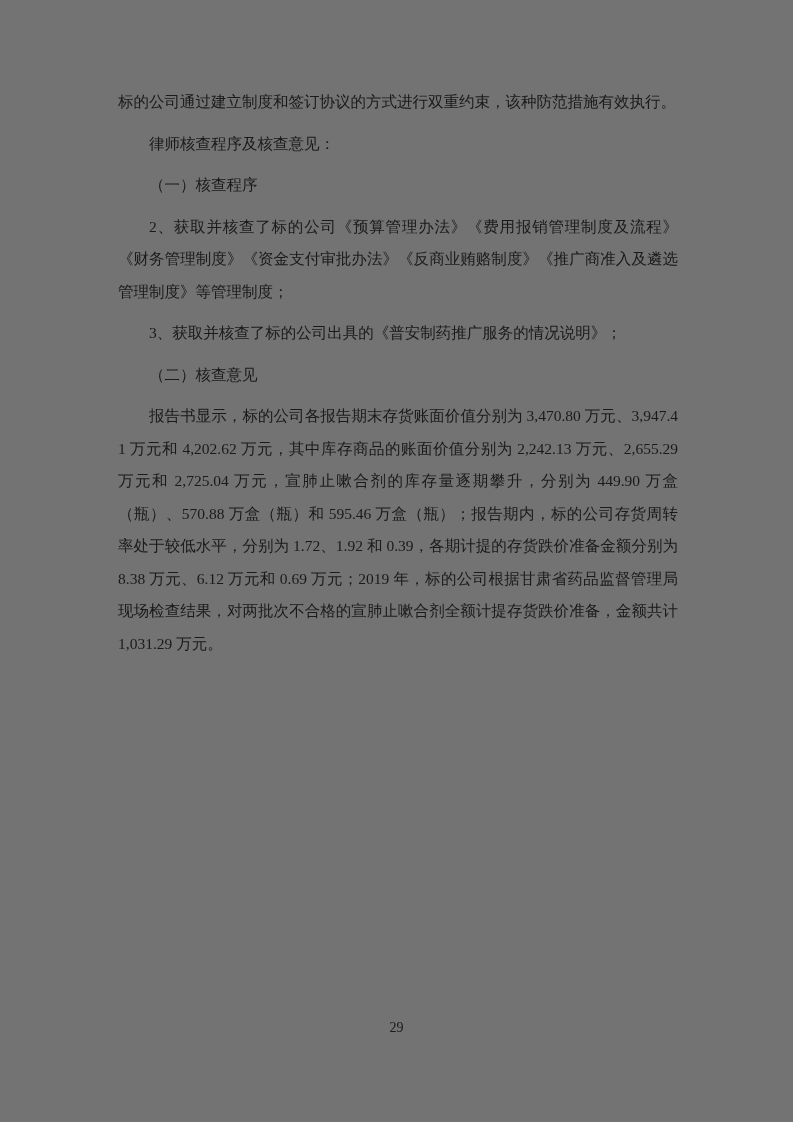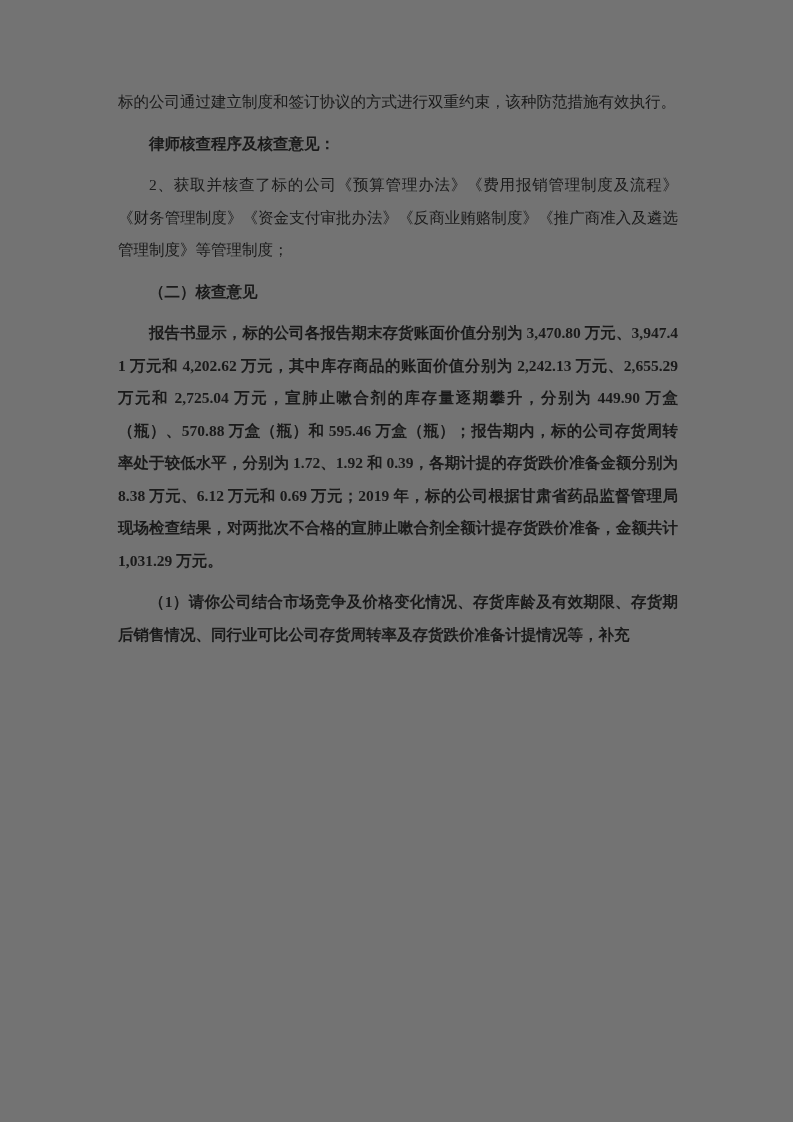--- a/index.html
+++ b/index.html
@@ -27,39 +27,41 @@
     margin: 0 0 9px 0;
     font-size: 15.5px;
     line-height: 32.5px;
     text-align: justify;
     word-break: break-all;
   }
   p.indent {
     text-indent: 2em;
   }
   p.bold {
-    font-weight: 700;
+    font-weight: 400;
   }
   .page-number {
     position: absolute;
     top: 1020px;
     left: 0;
     right: 0;
     text-align: center;
     font-size: 14px;
     line-height: 16px;
     color: #1a1a1a;
     font-family: "Liberation Serif", serif;
   }
 </style>
 </head>
 <body>
 
 <div class="page">
   <div class="content">
     <p class="para">标的公司通过建立制度和签订协议的方式进行双重约束，该种防范措施有效执行。</p>
     <p class="para indent bold">律师核查程序及核查意见：</p>
+    <p class="para indent bold">（一）核查程序</p>
     <p class="para indent">2、获取并核查了标的公司《预算管理办法》《费用报销管理制度及流程》《财务管理制度》《资金支付审批办法》《反商业贿赂制度》《推广商准入及遴选管理制度》等管理制度；</p>
+    <p class="para indent">3、获取并核查了标的公司出具的《普安制药推广服务的情况说明》；</p>
     <p class="para indent bold">（二）核查意见</p>
     <p class="para indent bold">报告书显示，标的公司各报告期末存货账面价值分别为 3,470.80 万元、3,947.41 万元和 4,202.62 万元，其中库存商品的账面价值分别为 2,242.13 万元、2,655.29 万元和 2,725.04 万元，宣肺止嗽合剂的库存量逐期攀升，分别为 449.90 万盒（瓶）、570.88 万盒（瓶）和 595.46 万盒（瓶）；报告期内，标的公司存货周转率处于较低水平，分别为 1.72、1.92 和 0.39，各期计提的存货跌价准备金额分别为 8.38 万元、6.12 万元和 0.69 万元；2019 年，标的公司根据甘肃省药品监督管理局现场检查结果，对两批次不合格的宣肺止嗽合剂全额计提存货跌价准备，金额共计 1,031.29 万元。</p>
-    <p class="para indent bold">（1）请你公司结合市场竞争及价格变化情况、存货库龄及有效期限、存货期后销售情况、同行业可比公司存货周转率及存货跌价准备计提情况等，补充</p>
   </div>
+  <div class="page-number">29</div>
 </div>
 
 </body></html>

